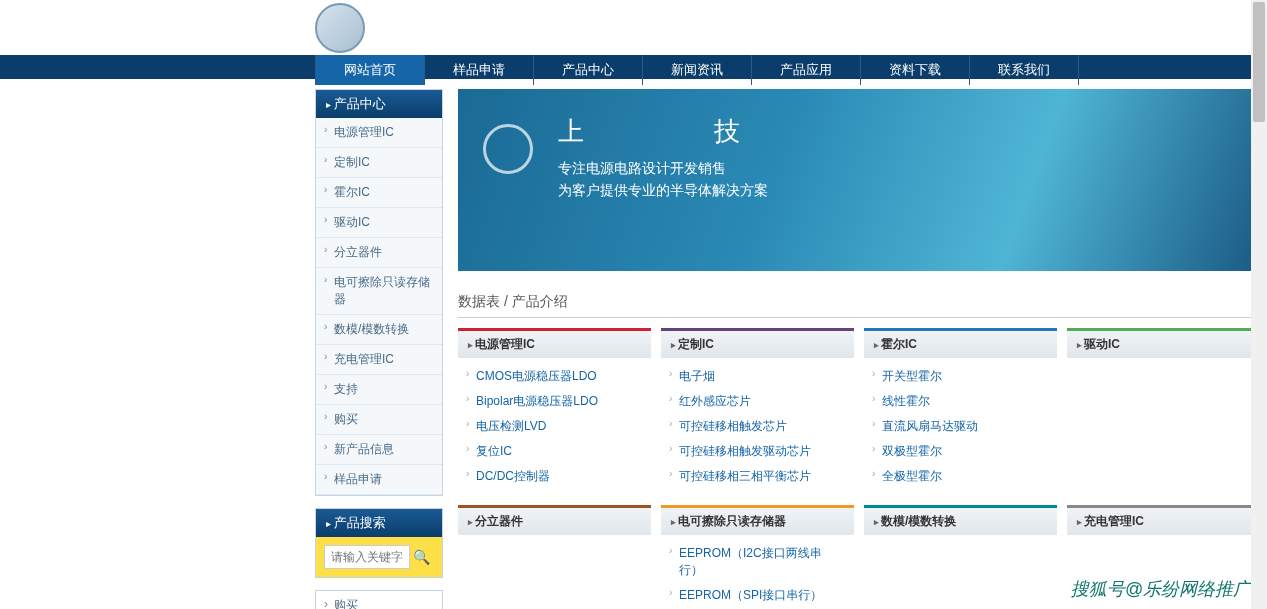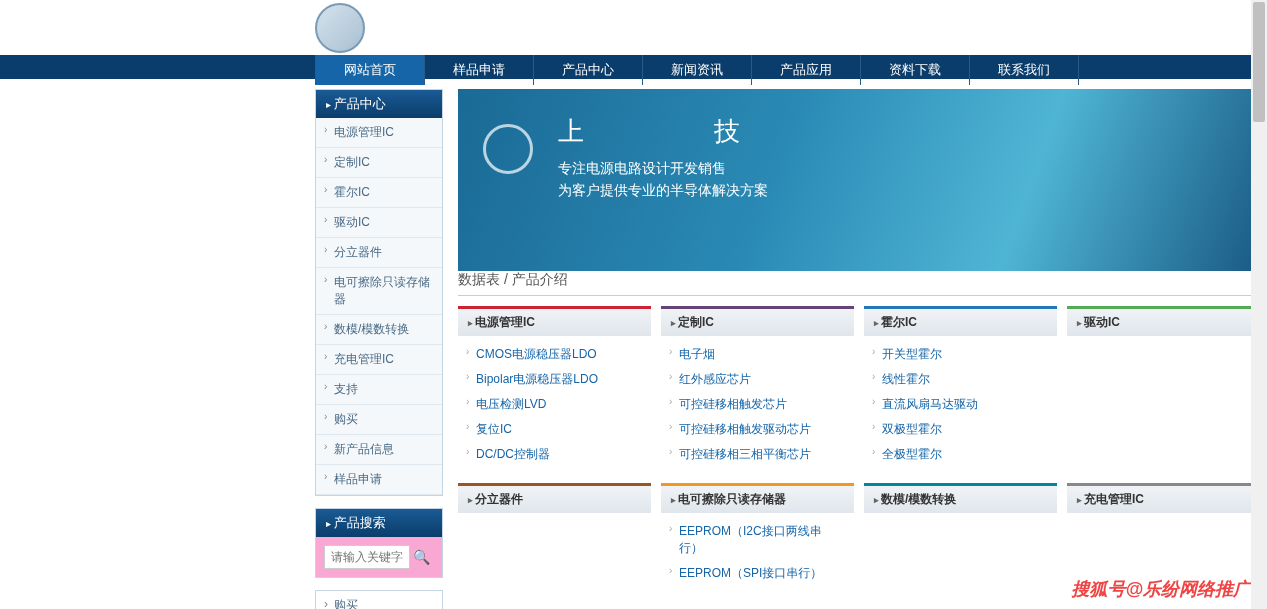--- a/index.html
+++ b/index.html
@@ -13,48 +13,48 @@
 .topnav-item.active{background:#1565a8}
 .topnav-item:first-child{border-left:1px solid #2a5a85}
 .container{width:945px;margin-left:315px;display:flex;gap:15px;padding-top:10px}
 .sidebar{width:128px;flex-shrink:0}
 .side-panel{border:1px solid #c5d5e3;margin-bottom:12px}
 .side-header{background:linear-gradient(#1a5a95,#0a3d6b);color:#fff;padding:5px 10px;font-size:13px}
 .side-header::before{content:"▸ ";font-size:10px}
 .side-list{}
 .side-item{border-bottom:1px solid #e0e8ef;padding:6px 10px 6px 18px;font-size:12px;color:#4a6a85;cursor:pointer;position:relative;background:#f5f8fb}
 .side-item::before{content:"›";position:absolute;left:8px;color:#888;font-size:10px}
-.search-box{padding:8px;display:flex;align-items:center;background:#f9a8d4}
+.search-box{padding:8px;display:flex;align-items:center;background:#fde047}
 .search-input{flex:1;border:1px solid #ccc;padding:4px 6px;font-size:12px;color:#999;width:80px}
 .search-btn{width:24px;height:24px;border:none;background:none;color:#1565a8;cursor:pointer;font-size:14px}
 .quick-links{border:1px solid #c5d5e3}
 .quick-item{border-bottom:1px solid #e0e8ef;padding:6px 10px 6px 18px;font-size:12px;color:#4a6a85;cursor:pointer;position:relative}
 .quick-item::before{content:"›";position:absolute;left:8px;color:#888}
 .main{flex:1}
 .banner{height:182px;background:linear-gradient(110deg,#1a6a95 0%,#2a8ab5 40%,#4fb5d5 70%,#1a5a85 100%);position:relative;overflow:hidden;color:#fff;padding:25px 0 0 30px}
 .banner-circle{width:50px;height:50px;border:3px solid rgba(255,255,255,0.7);border-radius:50%;position:absolute;left:25px;top:35px}
 .banner-title{font-size:26px;margin-left:70px;margin-bottom:8px}
 .banner-sub{font-size:14px;margin-left:70px;line-height:1.6}
-.section-title{font-size:14px;color:#555;padding:0 0 6px;border-bottom:1px solid #ccc;margin-bottom:10px}
+.section-title{font-size:14px;color:#555;padding:22px 0 6px;border-bottom:1px solid #ccc;margin-bottom:10px}
 .cat-grid{display:grid;grid-template-columns:repeat(4,1fr);gap:10px;margin-bottom:15px}
 .cat-box{}
 .cat-head{border-top:3px solid;background:linear-gradient(#f0f3f6,#e0e6ec);padding:5px 10px;font-size:12px;font-weight:bold;color:#333;cursor:pointer}
 .cat-head::before{content:"▸ ";font-size:9px;color:#666}
 .cat-red{border-top-color:#c23}
 .cat-purple{border-top-color:#647}
 .cat-blue{border-top-color:#27b}
 .cat-green{border-top-color:#5a5}
 .cat-brown{border-top-color:#952}
 .cat-orange{border-top-color:#e92}
 .cat-teal{border-top-color:#089}
 .cat-gray{border-top-color:#888}
 .cat-links{padding:6px 0}
 .cat-link{display:block;padding:4px 10px 4px 18px;font-size:12px;color:#1565a8;cursor:pointer;position:relative}
 .cat-link::before{content:"›";position:absolute;left:8px;color:#aaa;font-size:10px}
-.footer-credit{position:fixed;bottom:8px;right:16px;font-size:18px;color:#ef4444;font-style:italic;font-weight:bold}
+.footer-credit{position:fixed;bottom:8px;right:16px;font-size:18px;color:#0f766e;font-style:italic;font-weight:normal}
 .scrollbar-track{position:fixed;right:0;top:0;width:16px;height:100%;background:#f0f0f0}
 .scrollbar-thumb{position:absolute;right:2px;top:2px;width:12px;height:120px;background:#c0c0c0;border-radius:2px}
 </style>
 </head>
 <body>
 
 <div class="page">
   <div class="header">
     <div class="logo"></div>
   </div>

